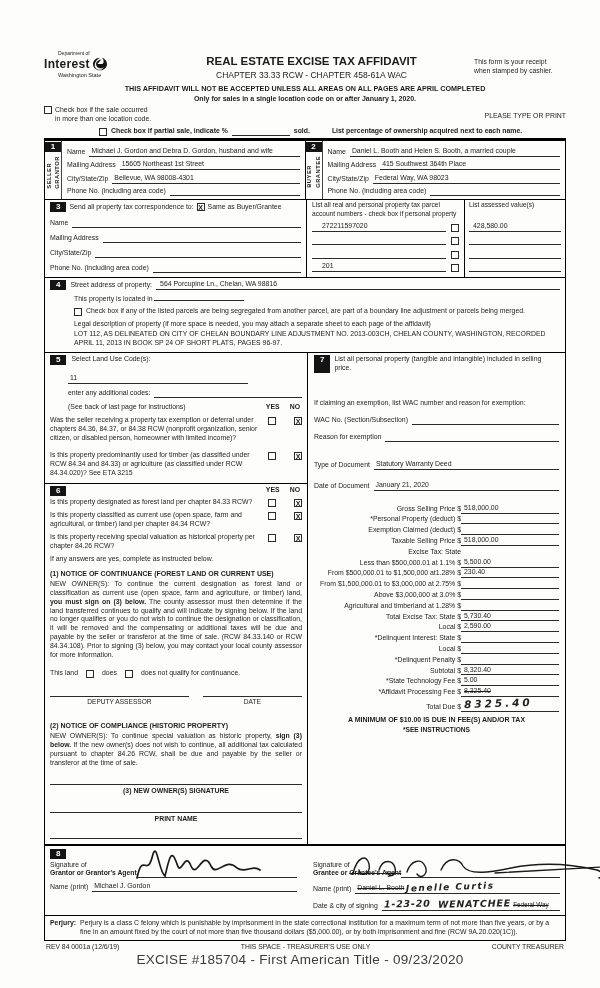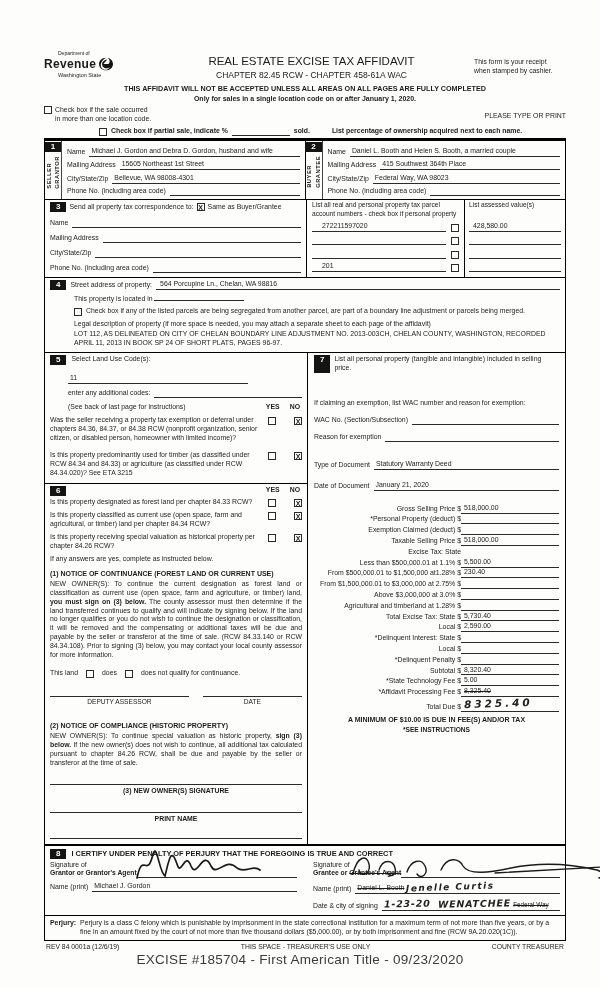--- a/index.html
+++ b/index.html
@@ -11,21 +11,21 @@
   .cb { display:inline-block; width:8px; height:8px; border:1px solid #2a2a2a; font:bold 7px/8px "Liberation Sans",sans-serif; text-align:center; vertical-align:-1px; background:#fff; flex:none; }
   .badge { display:inline-block; background:#141414; color:#fff; font-weight:bold; font-size:8px; line-height:10px; padding:0 6px; flex:none; }
   
   .hdr-top { display:flex; }
   .logo { width:105px; padding-top:2px; }
   .logo-name { font-weight:bold; font-size:12px; letter-spacing:.3px; }
   .logo-top { font-size:5px; margin-left:14px; }
   .logo-sub { font-size:5.5px; margin-left:14px; }
   .logo-row { display:flex; align-items:center; gap:2px; }
   .title-block { flex:1; text-align:center; padding-top:6px; }
-  .title { font-size:11.5px; font-weight:normal; }
+  .title { font-size:11.5px; font-weight:bold; }
   .chapter { font-size:8.5px; margin-top:1px; }
   .receipt { width:92px; font-size:6.8px; padding-top:10px; text-align:left; }
   .warn { text-align:center; font-weight:bold; font-size:7.2px; margin-top:3px; }
   .single { text-align:center; font-weight:bold; font-size:7px; margin-top:1px; }
   .hdr-bottom { display:flex; margin-top:3px; }
   .multiloc { flex:1; display:flex; gap:3px; }
   .ptp { width:110px; text-align:right; padding-top:6px; font-size:6.9px; }
   .partial { display:flex; align-items:flex-end; gap:4px; margin:3px 0 2px 55px; font-weight:bold; }
   .blank-sm { display:inline-block; width:58px; border-bottom:1px solid #2a2a2a; height:8px; }
   
@@ -104,37 +104,37 @@
 </head>
 <body>
 
 <div class="page">
 <div class="doc">
 
   <div class="hdr-top">
     <div class="logo">
       <div class="logo-top">Department of</div>
       <div class="logo-row">
-        <span class="logo-name">Revenue</span>
+        <span class="logo-name">Interest</span>
         <svg width="16" height="14" viewBox="0 0 24 22">
           <path d="M12 1 C5 1 1 6 1 11 C1 17 6 21 12 21 C18 21 23 17 23 11 C23 6 19 2 15 1 C18 4 19 8 16 11 L8 11 L14 4 C7 5 4 10 7 15 C9 18 14 19 18 16 C16 20 10 22 6 18 C2 14 3 6 12 1 Z" fill="#141414"></path>
         </svg>
       </div>
       <div class="logo-sub">Washington State</div>
     </div>
     <div class="title-block">
       <div class="title">REAL ESTATE EXCISE TAX AFFIDAVIT</div>
-      <div class="chapter">CHAPTER 82.45 RCW - CHAPTER 458-61A WAC</div>
+      <div class="chapter">CHAPTER 33.33 RCW - CHAPTER 458-61A WAC</div>
     </div>
     <div class="receipt">
       <div>This form is your receipt</div>
       <div>when stamped by cashier.</div>
     </div>
   </div>
-  <div class="warn">THIS AFFIDAVIT WILL NOT BE ACCEPTED UNLESS ALL AREAS ON ALL PAGES ARE FULLY COMPLETED</div>
+  <div class="warn">THIS AFFIDAVIT WILL NOT BE ACCEPTED UNLESS ALL AREAS ON ALL PAGES ARE APRIL COMPLETED</div>
   <div class="single">Only for sales in a single location code on or after January 1, 2020.</div>
 
   <div class="hdr-bottom">
     <div class="multiloc">
       <span class="cb"></span>
       <span>
         <span>Check box if the sale occurred</span><br>
         <span>in more than one location code.</span>
       </span>
     </div>
@@ -464,21 +464,20 @@
             </div>
         <div class="minnote">A MINIMUM OF $10.00 IS DUE IN FEE(S) AND/OR TAX</div>
         <div class="seeins">*SEE INSTRUCTIONS</div>
       </div>
     </div>
   </div>
 
   <div class="sec8">
     <div class="certrow">
       <span class="badge">8</span>
-      <span class="certify">I CERTIFY UNDER PENALTY OF PERJURY THAT THE FOREGOING IS TRUE AND CORRECT</span>
     </div>
     <div class="sigcols">
       <div class="sigcol">
         <div class="sigrow">
           <span class="siglbl"><span>Signature of</span><br><span class="b">Grantor or Grantor's Agent</span></span>
           <span class="sigline"></span>
         </div>
         <div class="frow" style="margin-top:4px">
               <span class="lbl">Name (print)</span>
               <span class="val">Michael J. Gordon</span>

